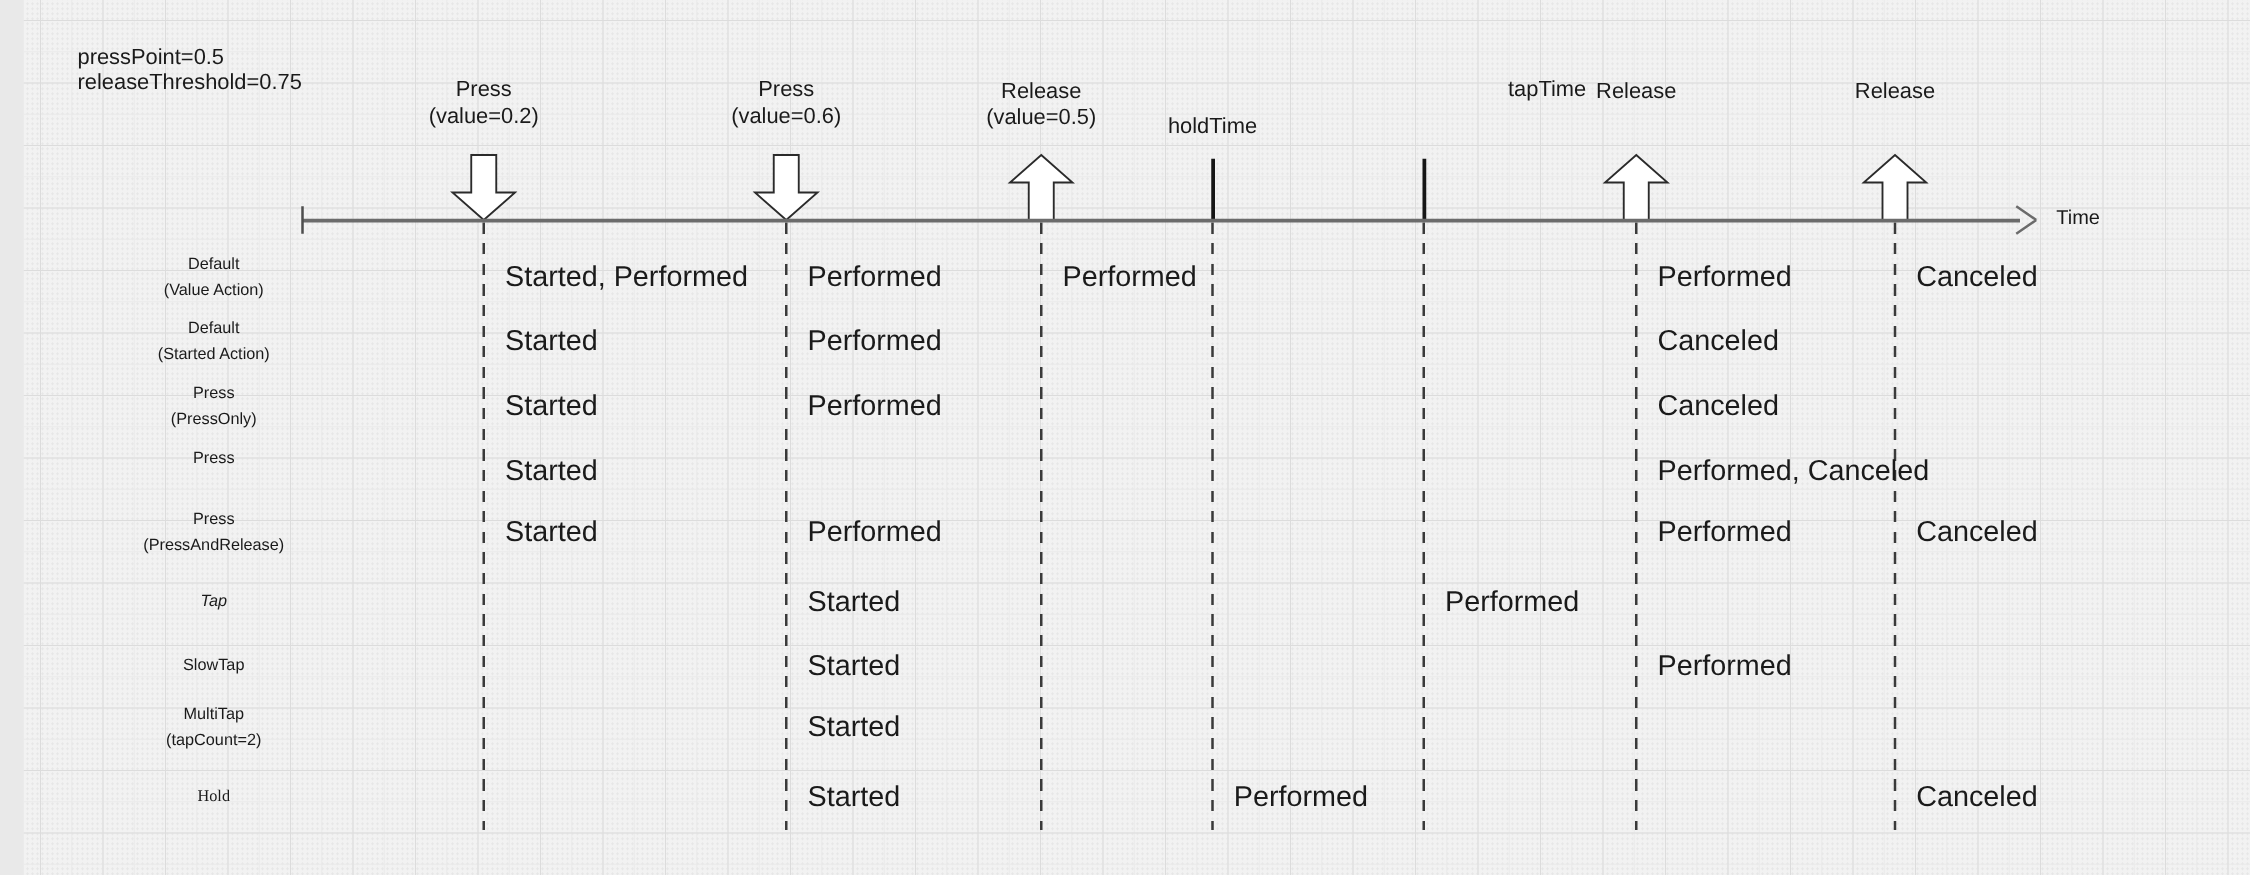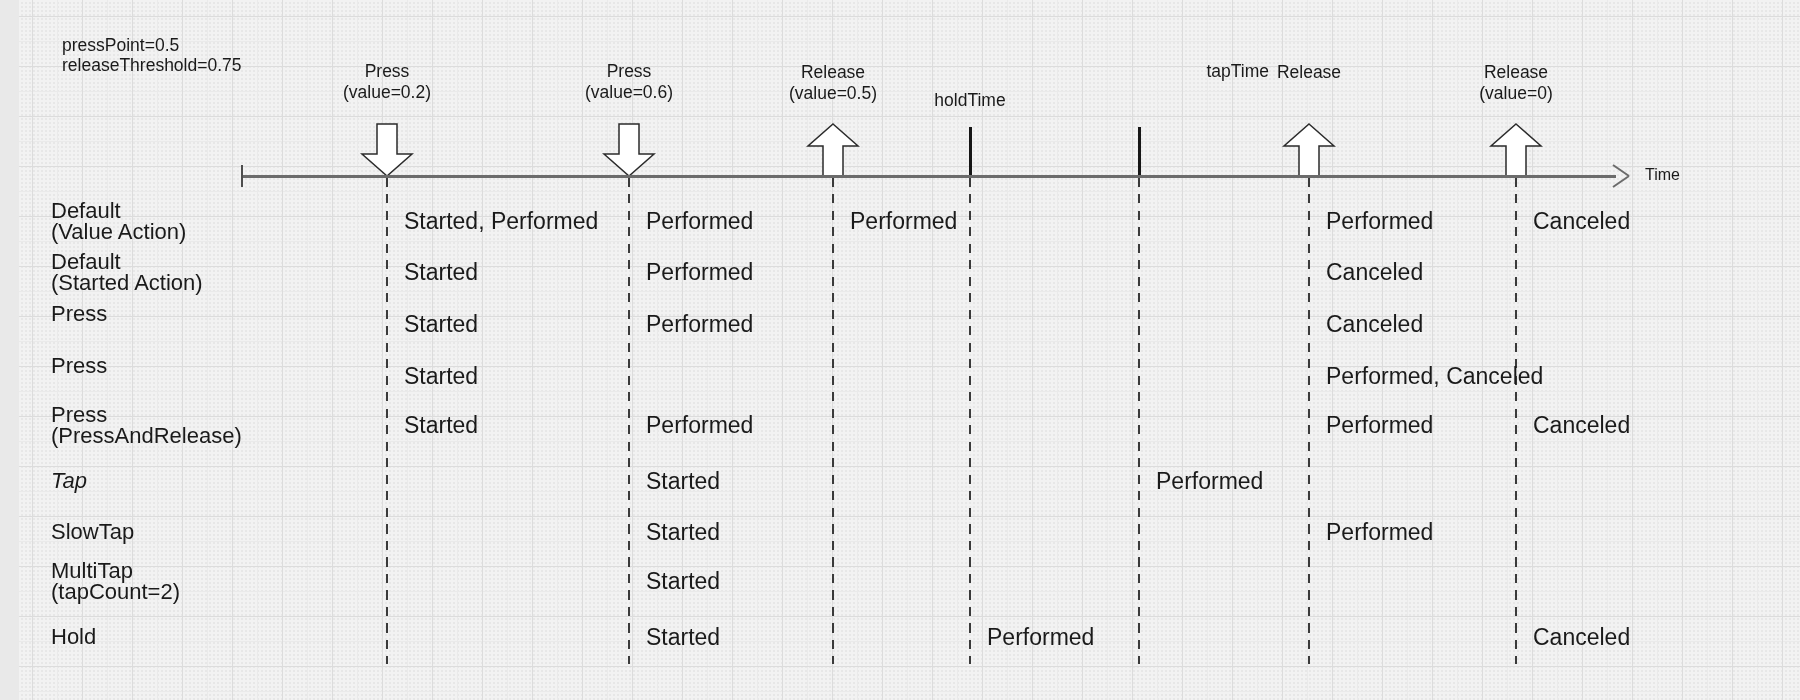--- a/index.html
+++ b/index.html
@@ -23,21 +23,21 @@
   .abs{position:absolute;}
   .params{left:43px;top:35px;font-size:17.5px;line-height:20px;white-space:nowrap;}
   .axis-line{height:2.5px;background:#6b6b6b;}
   .axis-start-tick{width:2px;background:#4d4d4d;}
   .time-tick{width:3px;background:#161616;}
   .dash-line{
     width:2px;
     background-image:repeating-linear-gradient(to bottom, #3a3a3a 0 9px, transparent 9px 16.5px);
   }
   .col-label{width:260px;margin-left:-130px;text-align:center;font-size:17.5px;line-height:21px;white-space:nowrap;}
-  .row-label{left:32px;width:260px;font-size:22px;line-height:21.5px;white-space:nowrap;}
+  .row-label{left:22px;width:260px;text-align:center;font-size:13px;line-height:21.5px;white-space:nowrap;}
   .cell{font-size:23px;line-height:22px;white-space:nowrap;}
   .time-label{font-size:16px;line-height:20px;}
   svg{display:block;}
 </style>
 </head>
 <body>
 
 <div class="canvas">
   <div class="abs params">
     <div>pressPoint=0.5</div>
@@ -81,21 +81,20 @@
       <div class="abs dash-line" style="left: 1119px; top: 178px; height: 486px;"></div>
       <div class="abs col-label" style="left: 1290px; top: 62px;">
         <div>Release</div>
       </div>
       <svg width="54" height="55" viewBox="0 0 54 55" style="position: absolute; left: 1263px; top: 122px;">
         <polygon points="27,2 52,24 37,24 37,54 17,54 17,24 2,24" fill="#ffffff" stroke="#2b2b2b" stroke-width="1.5"></polygon>
       </svg>
       <div class="abs dash-line" style="left: 1289px; top: 178px; height: 486px;"></div>
       <div class="abs col-label" style="left: 1497px; top: 62px;">
         <div>Release</div>
-        <div>(value=0)</div>
       </div>
       <svg width="54" height="55" viewBox="0 0 54 55" style="position: absolute; left: 1470px; top: 122px;">
         <polygon points="27,2 52,24 37,24 37,54 17,54 17,24 2,24" fill="#ffffff" stroke="#2b2b2b" stroke-width="1.5"></polygon>
       </svg>
       <div class="abs dash-line" style="left: 1496px; top: 178px; height: 486px;"></div>
     </div>
 
   <div class="abs axis-line" id="axis-line" style="left: 223px; top: 175px; width: 1374px;"></div>
   <div class="abs axis-start-tick" id="axis-start-tick" style="left: 222px; top: 165px; height: 22px;"></div>
   <svg class="abs" id="axis-arrowhead" width="18" height="24" viewBox="0 0 18 24" style="left: 1593px; top: 164px;">
@@ -115,20 +114,21 @@
       <div class="abs cell" style="left: 1514px; top: 210px;">Canceled</div>
       <div class="abs row-label" style="top: 250.5px;">
         <div>Default</div>
         <div>(Started Action)</div>
       </div>
       <div class="abs cell" style="left: 385px; top: 261px;">Started</div>
       <div class="abs cell" style="left: 627px; top: 261px;">Performed</div>
       <div class="abs cell" style="left: 1307px; top: 261px;">Canceled</div>
       <div class="abs row-label" style="top: 302.5px;">
         <div>Press</div>
+        <div>(PressOnly)</div>
       </div>
       <div class="abs cell" style="left: 385px; top: 313px;">Started</div>
       <div class="abs cell" style="left: 627px; top: 313px;">Performed</div>
       <div class="abs cell" style="left: 1307px; top: 313px;">Canceled</div>
       <div class="abs row-label" style="top: 354.5px;">
         <div>Press</div>
       </div>
       <div class="abs cell" style="left: 385px; top: 365px;">Started</div>
       <div class="abs cell" style="left: 1307px; top: 365px;">Performed, Canceled</div>
       <div class="abs row-label" style="top: 403.5px;">
@@ -147,20 +147,20 @@
       <div class="abs row-label" style="top: 521.25px;">
         <div>SlowTap</div>
       </div>
       <div class="abs cell" style="left: 627px; top: 521px;">Started</div>
       <div class="abs cell" style="left: 1307px; top: 521px;">Performed</div>
       <div class="abs row-label" style="top: 559.5px;">
         <div>MultiTap</div>
         <div>(tapCount=2)</div>
       </div>
       <div class="abs cell" style="left: 627px; top: 570px;">Started</div>
-      <div class="abs row-label" style="top: 626.25px;">
+      <div class="abs row-label" style="top: 626.25px; font-family: Liberation Serif, serif;">
         <div>Hold</div>
       </div>
       <div class="abs cell" style="left: 627px; top: 626px;">Started</div>
       <div class="abs cell" style="left: 968px; top: 626px;">Performed</div>
       <div class="abs cell" style="left: 1514px; top: 626px;">Canceled</div>
     </div>
 </div>
 
 </body></html>

